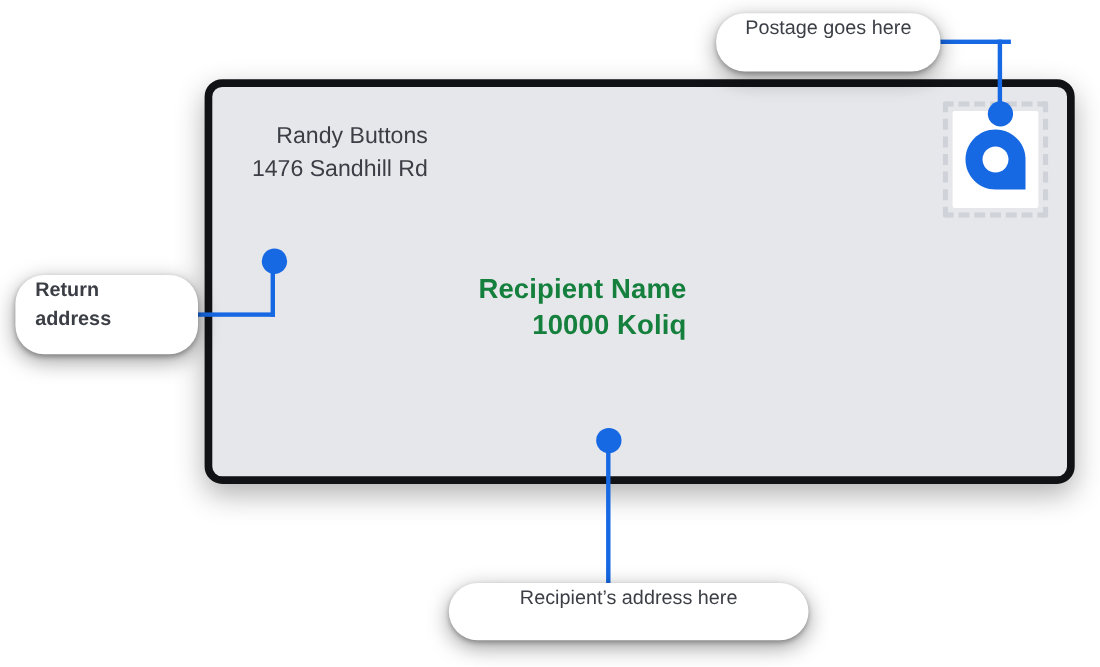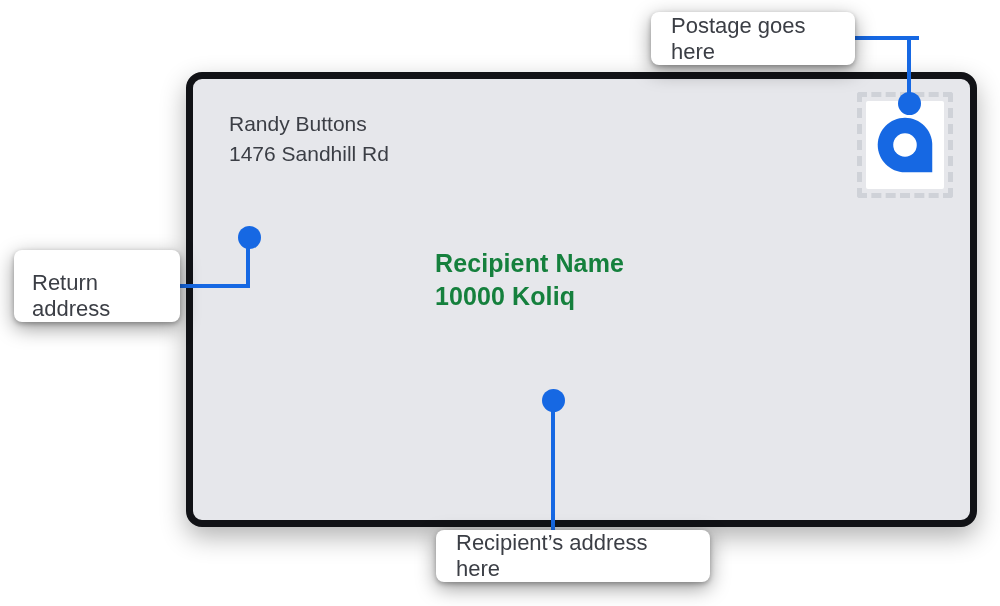--- a/index.html
+++ b/index.html
@@ -19,26 +19,27 @@
     overflow: hidden;
     background: #ffffff;
   }
 
   
   .envelope {
     position: absolute;
     left: 186px;
     top: 72px;
     width: 791px;
-    height: 455px;
+    height: 368px;
     box-sizing: border-box;
     background: #e6e7eb;
     border: 7px solid #111216;
     border-radius: 16px;
     box-shadow: 0 10px 26px rgba(0,0,0,0.30);
+    text-align: right;
   }
 
   
   .return-address {
     position: absolute;
     left: 36px;
     top: 30px;
     font-size: 21px;
     line-height: 30px;
     color: #3b3e45;
@@ -84,51 +85,52 @@
     align-items: center;
     justify-content: center;
   }
   .stamp-logo { width: 62px; height: 62px; display: block; }
 
   
   .callout {
     position: absolute;
     box-sizing: border-box;
     background: #ffffff;
-    border-radius: 8px;
+    border-radius: 26px;
     color: #3b3e45;
-    font-size: 22px;
+    font-size: 18px;
     line-height: 26px;
     display: flex;
-    align-items: flex-end;
+    align-items: flex-start;
     box-shadow: 0 6px 20px rgba(0,0,0,0.40), 0 2px 5px rgba(0,0,0,0.28);
     z-index: 6;
   }
   .callout .txt { display: block; }
   .callout .txt .l { display: block; }
 
   #callout-postage {
     left: 651px;
     top: 12px;
     width: 204px;
     height: 53px;
     padding: 0 20px;
     justify-content: center;
   }
   #callout-return {
     left: 14px;
     top: 250px;
     width: 166px;
     height: 72px;
     padding: 0 18px;
+    font-weight: bold;
   }
   #callout-recipient {
-    left: 436px;
+    left: 408px;
     top: 530px;
-    width: 274px;
+    width: 327px;
     height: 52px;
     padding: 0 20px;
     justify-content: center;
   }
 
   
   .connector {
     position: absolute;
     background: #1668e3;
     z-index: 4;

